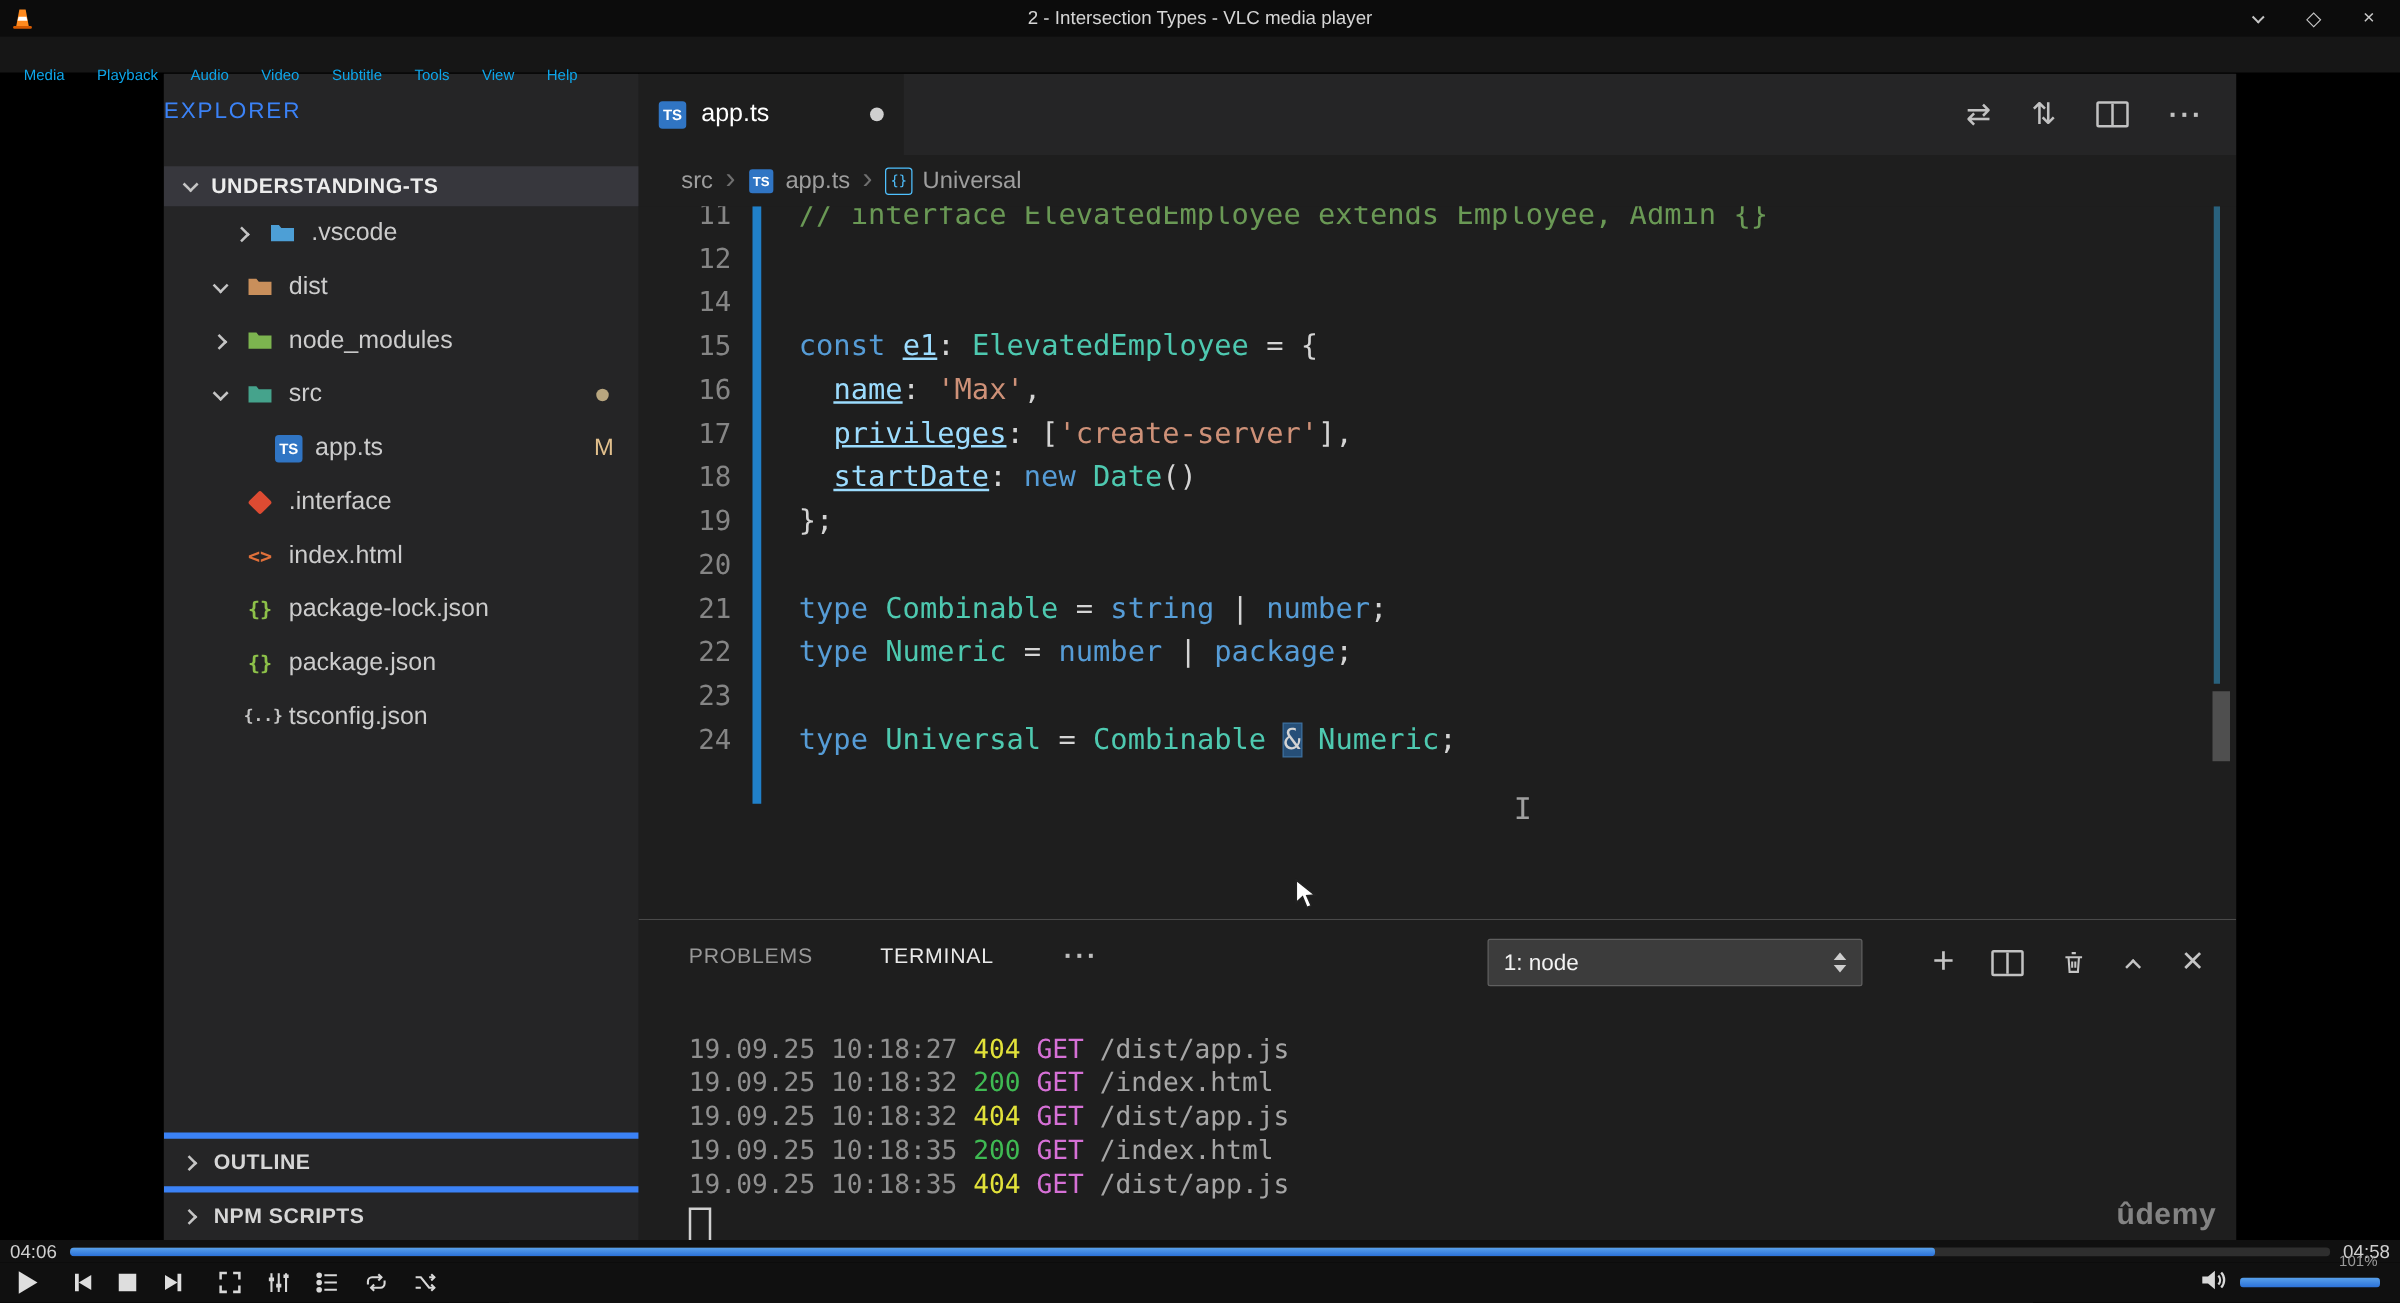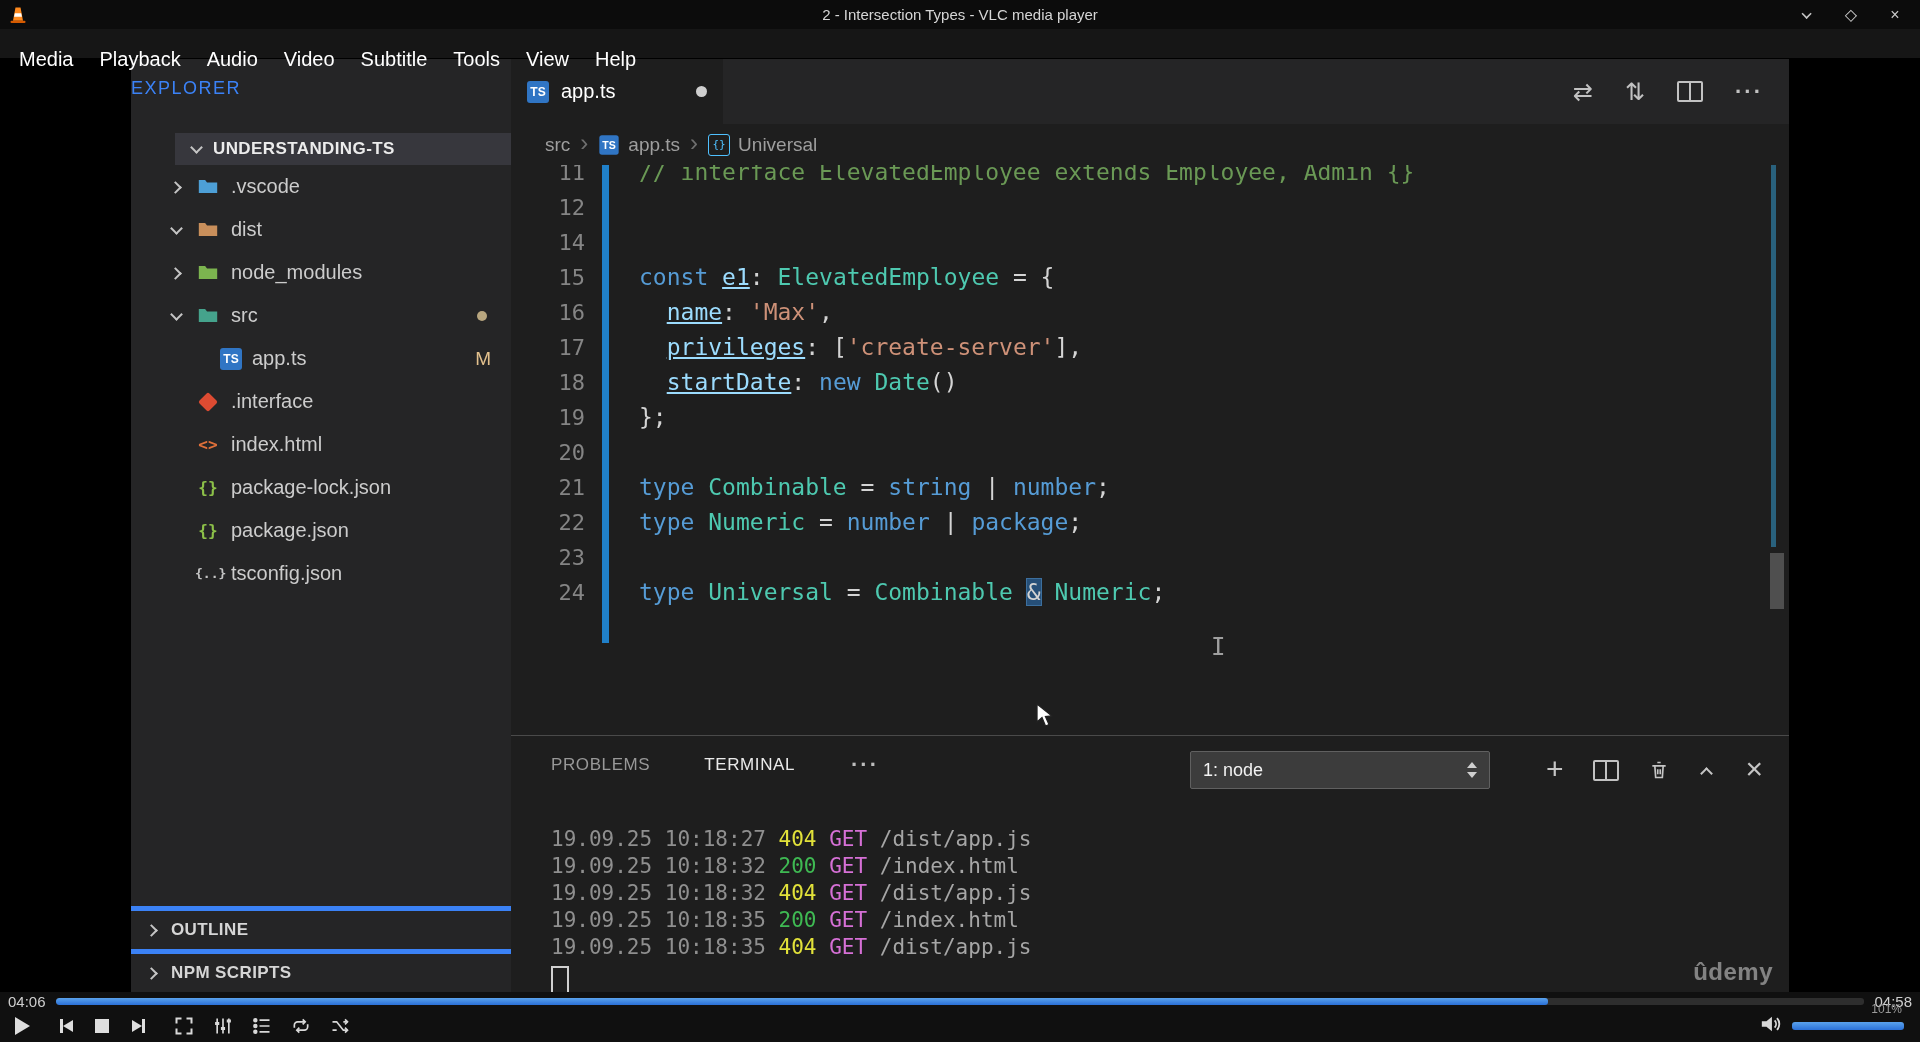--- a/index.html
+++ b/index.html
@@ -5,28 +5,28 @@
   html,body{margin:0;padding:0;width:1920px;height:1042px;background:#000;overflow:hidden;
     font-family:"Liberation Sans",sans-serif;position:relative;}
   
   .titlebar{position:absolute;left:0;top:0;width:100%;height:29px;background:#0c0c0c;display:flex;align-items:center;z-index:30;box-sizing:border-box;}
   .cone{margin-left:8px;flex:none;}
   .tb-title{position:absolute;left:0;right:0;text-align:center;color:#d6d6d6;font-size:15px;pointer-events:none;}
   .winctl{margin-left:auto;display:flex;align-items:center;gap:26px;padding-right:16px;color:#c9c9c9;z-index:2;}
   .wc{width:18px;height:18px;display:flex;align-items:center;justify-content:center;font-size:16px;}
   
   .menubar{position:absolute;left:0;top:29px;width:100%;height:29px;background:#161616;display:flex;align-items:center;padding-left:6px;box-sizing:border-box;z-index:29;}
-  .menu-item{padding:0 13px;font-size:20px;color:#ffffff;height:100%;display:flex;align-items:center;margin-top:32px;}
+  .menu-item{padding:0 13px;font-size:12px;color:#0ea5e9;height:100%;display:flex;align-items:center;margin-top:32px;}
   
   .video{position:absolute;left:0;top:58px;width:1920px;height:934px;background:#000;}
   .vscode{position:absolute;left:131px;top:1px;width:1658px;height:933px;background:#1e1e1e;display:flex;overflow:hidden;}
   
   .sidebar{width:380px;flex:none;background:#252526;position:relative;color:#cccccc;overflow:hidden;}
   .exp-title{height:58px;display:flex;align-items:center;font-size:18px;letter-spacing:1.5px;color:#3b82f6;box-sizing:border-box;}
-  .proj-row{height:32px;margin-top:16px;background:#37373d;display:flex;align-items:center;padding-left:14px;gap:8px;color:#ececec;font-weight:bold;font-size:17px;letter-spacing:.4px;margin-left:44px;}
+  .proj-row{height:32px;margin-top:16px;background:#37373d;display:flex;align-items:center;padding-left:14px;gap:8px;color:#ececec;font-weight:bold;font-size:17px;letter-spacing:.4px;}
   .trow{height:43px;display:flex;align-items:center;gap:10px;font-size:20px;color:#cccccc;box-sizing:border-box;}
   .trow .lbl{white-space:nowrap;}
   .badge-m{margin-left:auto;margin-right:20px;color:#e2c08d;font-size:19px;}
   .badge-dot{margin-left:auto;margin-right:24px;width:10px;height:10px;border-radius:50%;background:#b8a67f;}
   .sections{position:absolute;left:0;right:0;bottom:0;}
   .sect{height:43px;border-top:5px solid #3b82f6;display:flex;align-items:center;padding-left:14px;gap:10px;font-size:17px;font-weight:bold;letter-spacing:.4px;color:#d6d6d6;box-sizing:border-box;}
   
   .chev{width:16px;height:16px;position:relative;flex:none;display:inline-block;}
   .chev::before{content:"";position:absolute;width:7px;height:7px;border-right:2px solid #c5c5c5;border-bottom:2px solid #c5c5c5;}
   .chev.down::before{transform:rotate(45deg);left:3px;top:2px;}
@@ -149,21 +149,21 @@
 <div class="video">
   <div class="vscode">
 
     <aside class="sidebar">
       <div class="exp-title">EXPLORER</div>
       <div class="proj-row">
         <span class="chev down"></span>
         <span>UNDERSTANDING-TS</span>
       </div>
       <div>
-          <div class="trow" style="padding-left: 38px; align-items: center;">
+          <div class="trow" style="padding-left: 56px; align-items: center;">
             <span class="chev right"></span>
             <span class="ficon ic-folder-vscode">
               <svg viewBox="0 0 24 24" width="26" height="21">
                 <path d="M1.5 4.5h7.2l2.2 2.8h11.6v12.2h-21z" fill="currentColor"></path>
               </svg>
             </span>
             <span class="lbl">.vscode</span>
           </div>
           <div class="trow" style="padding-left: 38px;">
             <span class="chev down"></span>

